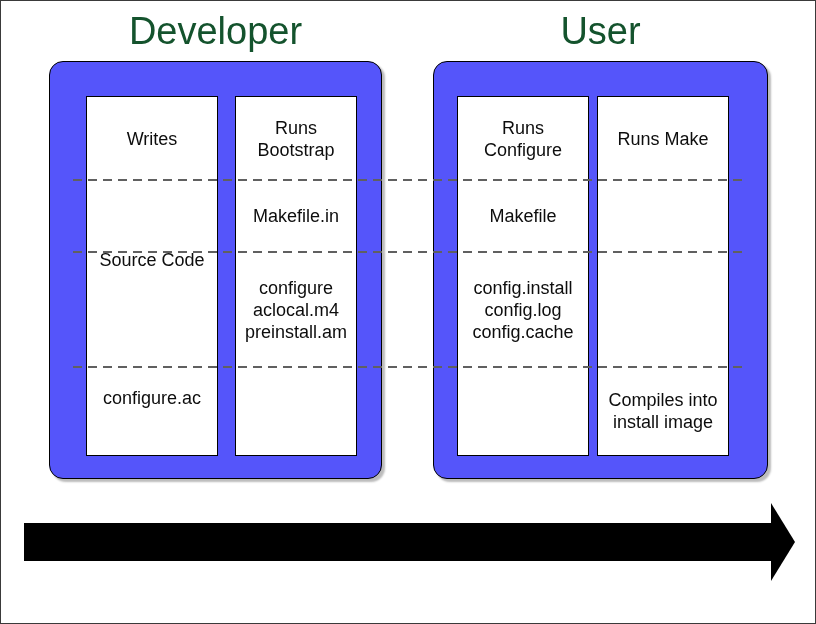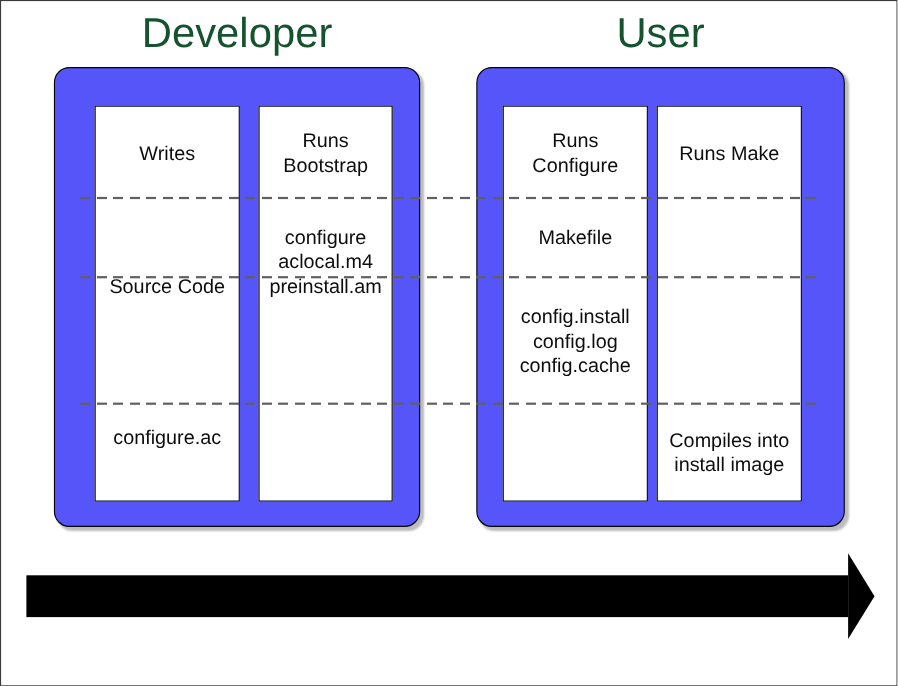--- a/index.html
+++ b/index.html
@@ -99,20 +99,21 @@
 
   <div class="col c1">
     <div class="cell r1">Writes</div>
     <div class="cell r4">Source Code</div>
     <div class="cell r3">configure.ac</div>
   </div>
 
   <div class="col c2">
     <div class="cell r1">Runs
 Bootstrap</div>
+    <div class="cell r2">Makefile.in</div>
     <div class="cell r3">configure
 aclocal.m4
 preinstall.am</div>
     <div class="cell r4"></div>
   </div>
 
   <div class="col c3">
     <div class="cell r1">Runs
 Configure</div>
     <div class="cell r2">Makefile</div>

